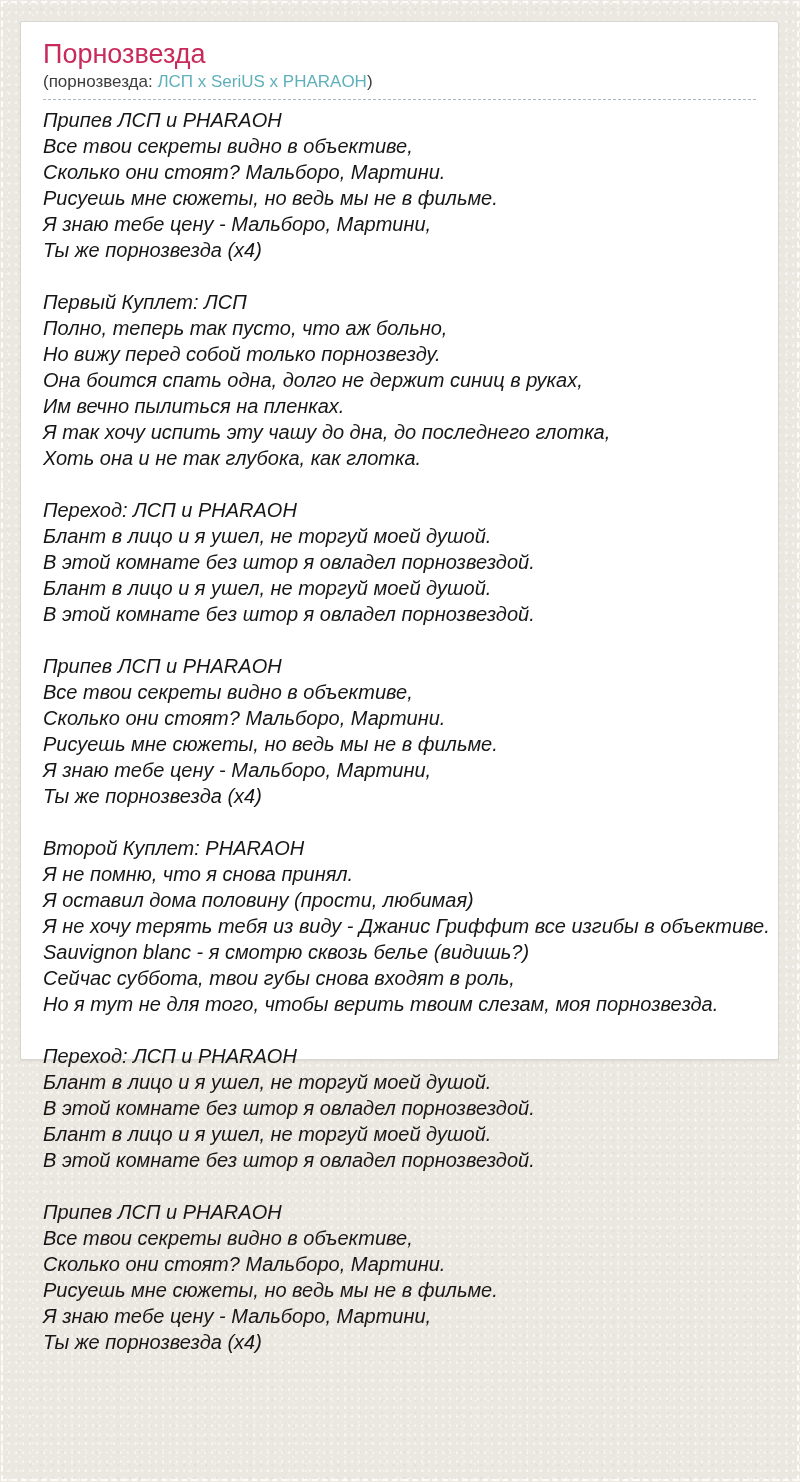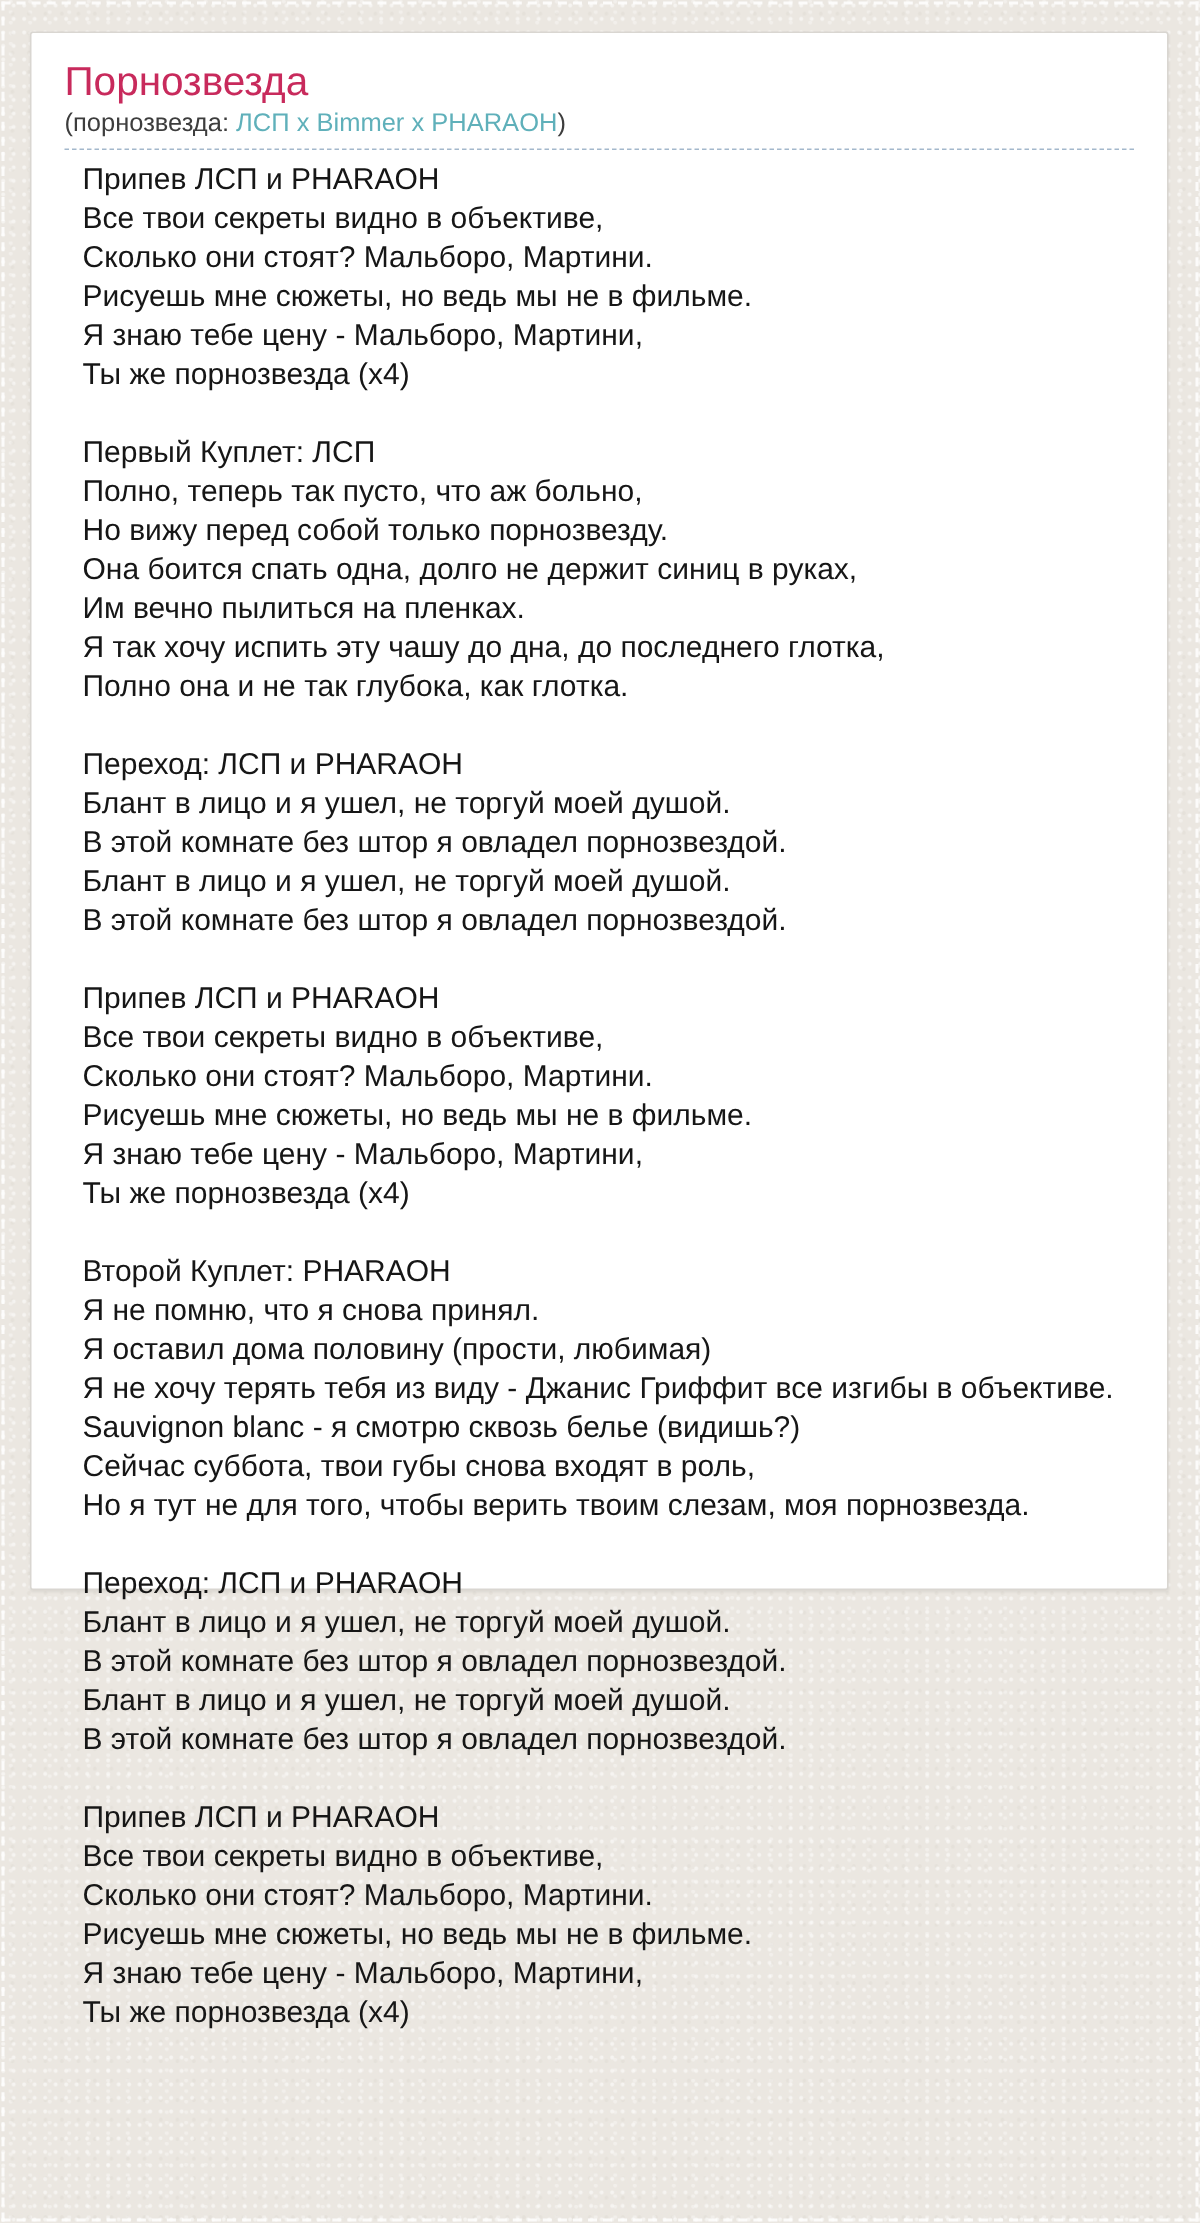--- a/index.html
+++ b/index.html
@@ -59,51 +59,51 @@
     margin-top: 7px;
     border-bottom: 1px dashed var(--divider-color, #a3b8cc);
     height: 0;
   }
   .lyrics {
     margin-top: 7px;
     font-size: 20px;
     line-height: 26px;
     color: var(--body-text, #161616);
   }
-  .stanza { margin: 0 0 26px 12px; }
+  .stanza { margin: 0 0 26px 0; font-style: italic; }
   .line { white-space: nowrap; }
 </style>
 </head>
 <body>
 
 <div class="edge-frame"></div>
 
 <div class="card">
   <h1 class="song-title">Порнозвезда</h1>
   <div class="artist-line">
-    <span>(порнозвезда: </span><span><a href="#">ЛСП</a><span class="sep"> x </span><a href="#">Bimmer</a><span class="sep"> x </span><a href="#">PHARAOH</a></span><span>)</span>
+    <span>(порнозвезда: </span><span><a href="#">ЛСП</a><span class="sep"> x </span><a href="#">SeriUS</a><span class="sep"> x </span><a href="#">PHARAOH</a></span><span>)</span>
   </div>
   <div class="dotted-divider"></div>
   <div class="lyrics">
       <div class="stanza">
         <div class="line">Припев ЛСП и PHARAOH</div>
         <div class="line">Все твои секреты видно в объективе,</div>
         <div class="line">Сколько они стоят? Мальборо, Мартини.</div>
         <div class="line">Рисуешь мне сюжеты, но ведь мы не в фильме.</div>
         <div class="line">Я знаю тебе цену - Мальборо, Мартини,</div>
         <div class="line">Ты же порнозвезда (x4)</div>
       </div>
       <div class="stanza">
         <div class="line">Первый Куплет: ЛСП</div>
         <div class="line">Полно, теперь так пусто, что аж больно,</div>
         <div class="line">Но вижу перед собой только порнозвезду.</div>
         <div class="line">Она боится спать одна, долго не держит синиц в руках,</div>
         <div class="line">Им вечно пылиться на пленках.</div>
         <div class="line">Я так хочу испить эту чашу до дна, до последнего глотка,</div>
-        <div class="line">Полно она и не так глубока, как глотка.</div>
+        <div class="line">Хоть она и не так глубока, как глотка.</div>
       </div>
       <div class="stanza">
         <div class="line">Переход: ЛСП и PHARAOH</div>
         <div class="line">Блант в лицо и я ушел, не торгуй моей душой.</div>
         <div class="line">В этой комнате без штор я овладел порнозвездой.</div>
         <div class="line">Блант в лицо и я ушел, не торгуй моей душой.</div>
         <div class="line">В этой комнате без штор я овладел порнозвездой.</div>
       </div>
       <div class="stanza">
         <div class="line">Припев ЛСП и PHARAOH</div>

